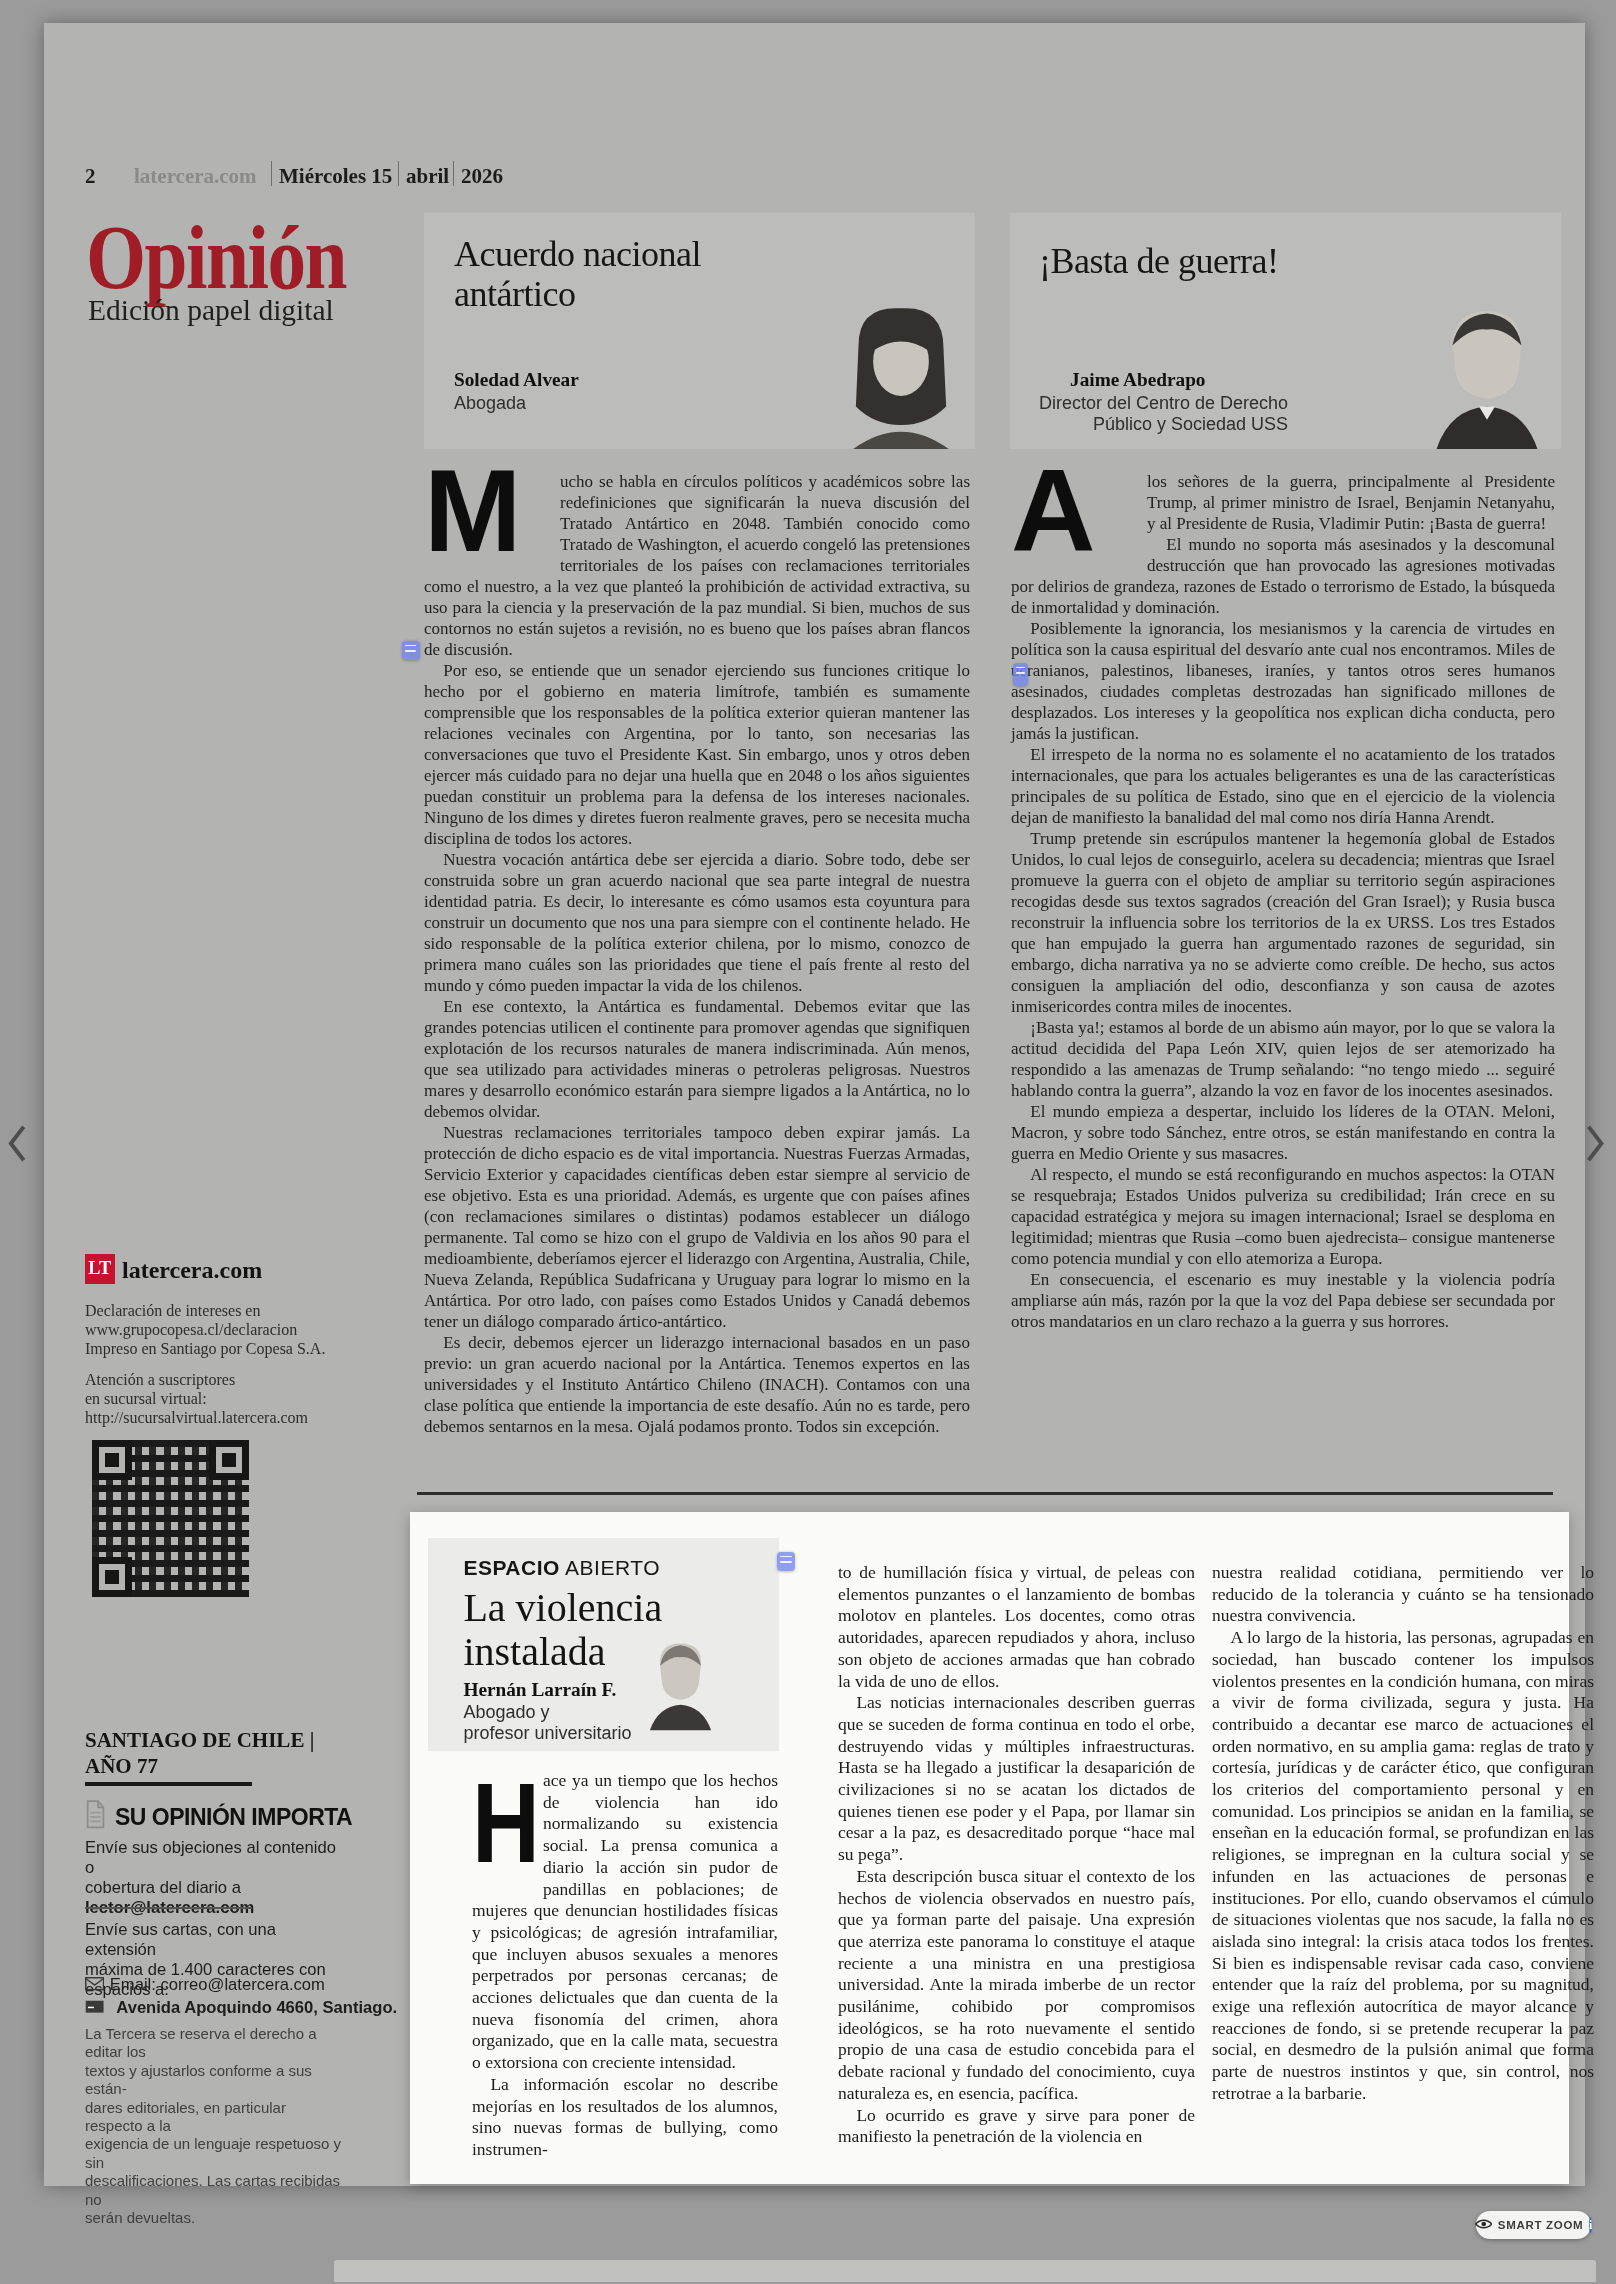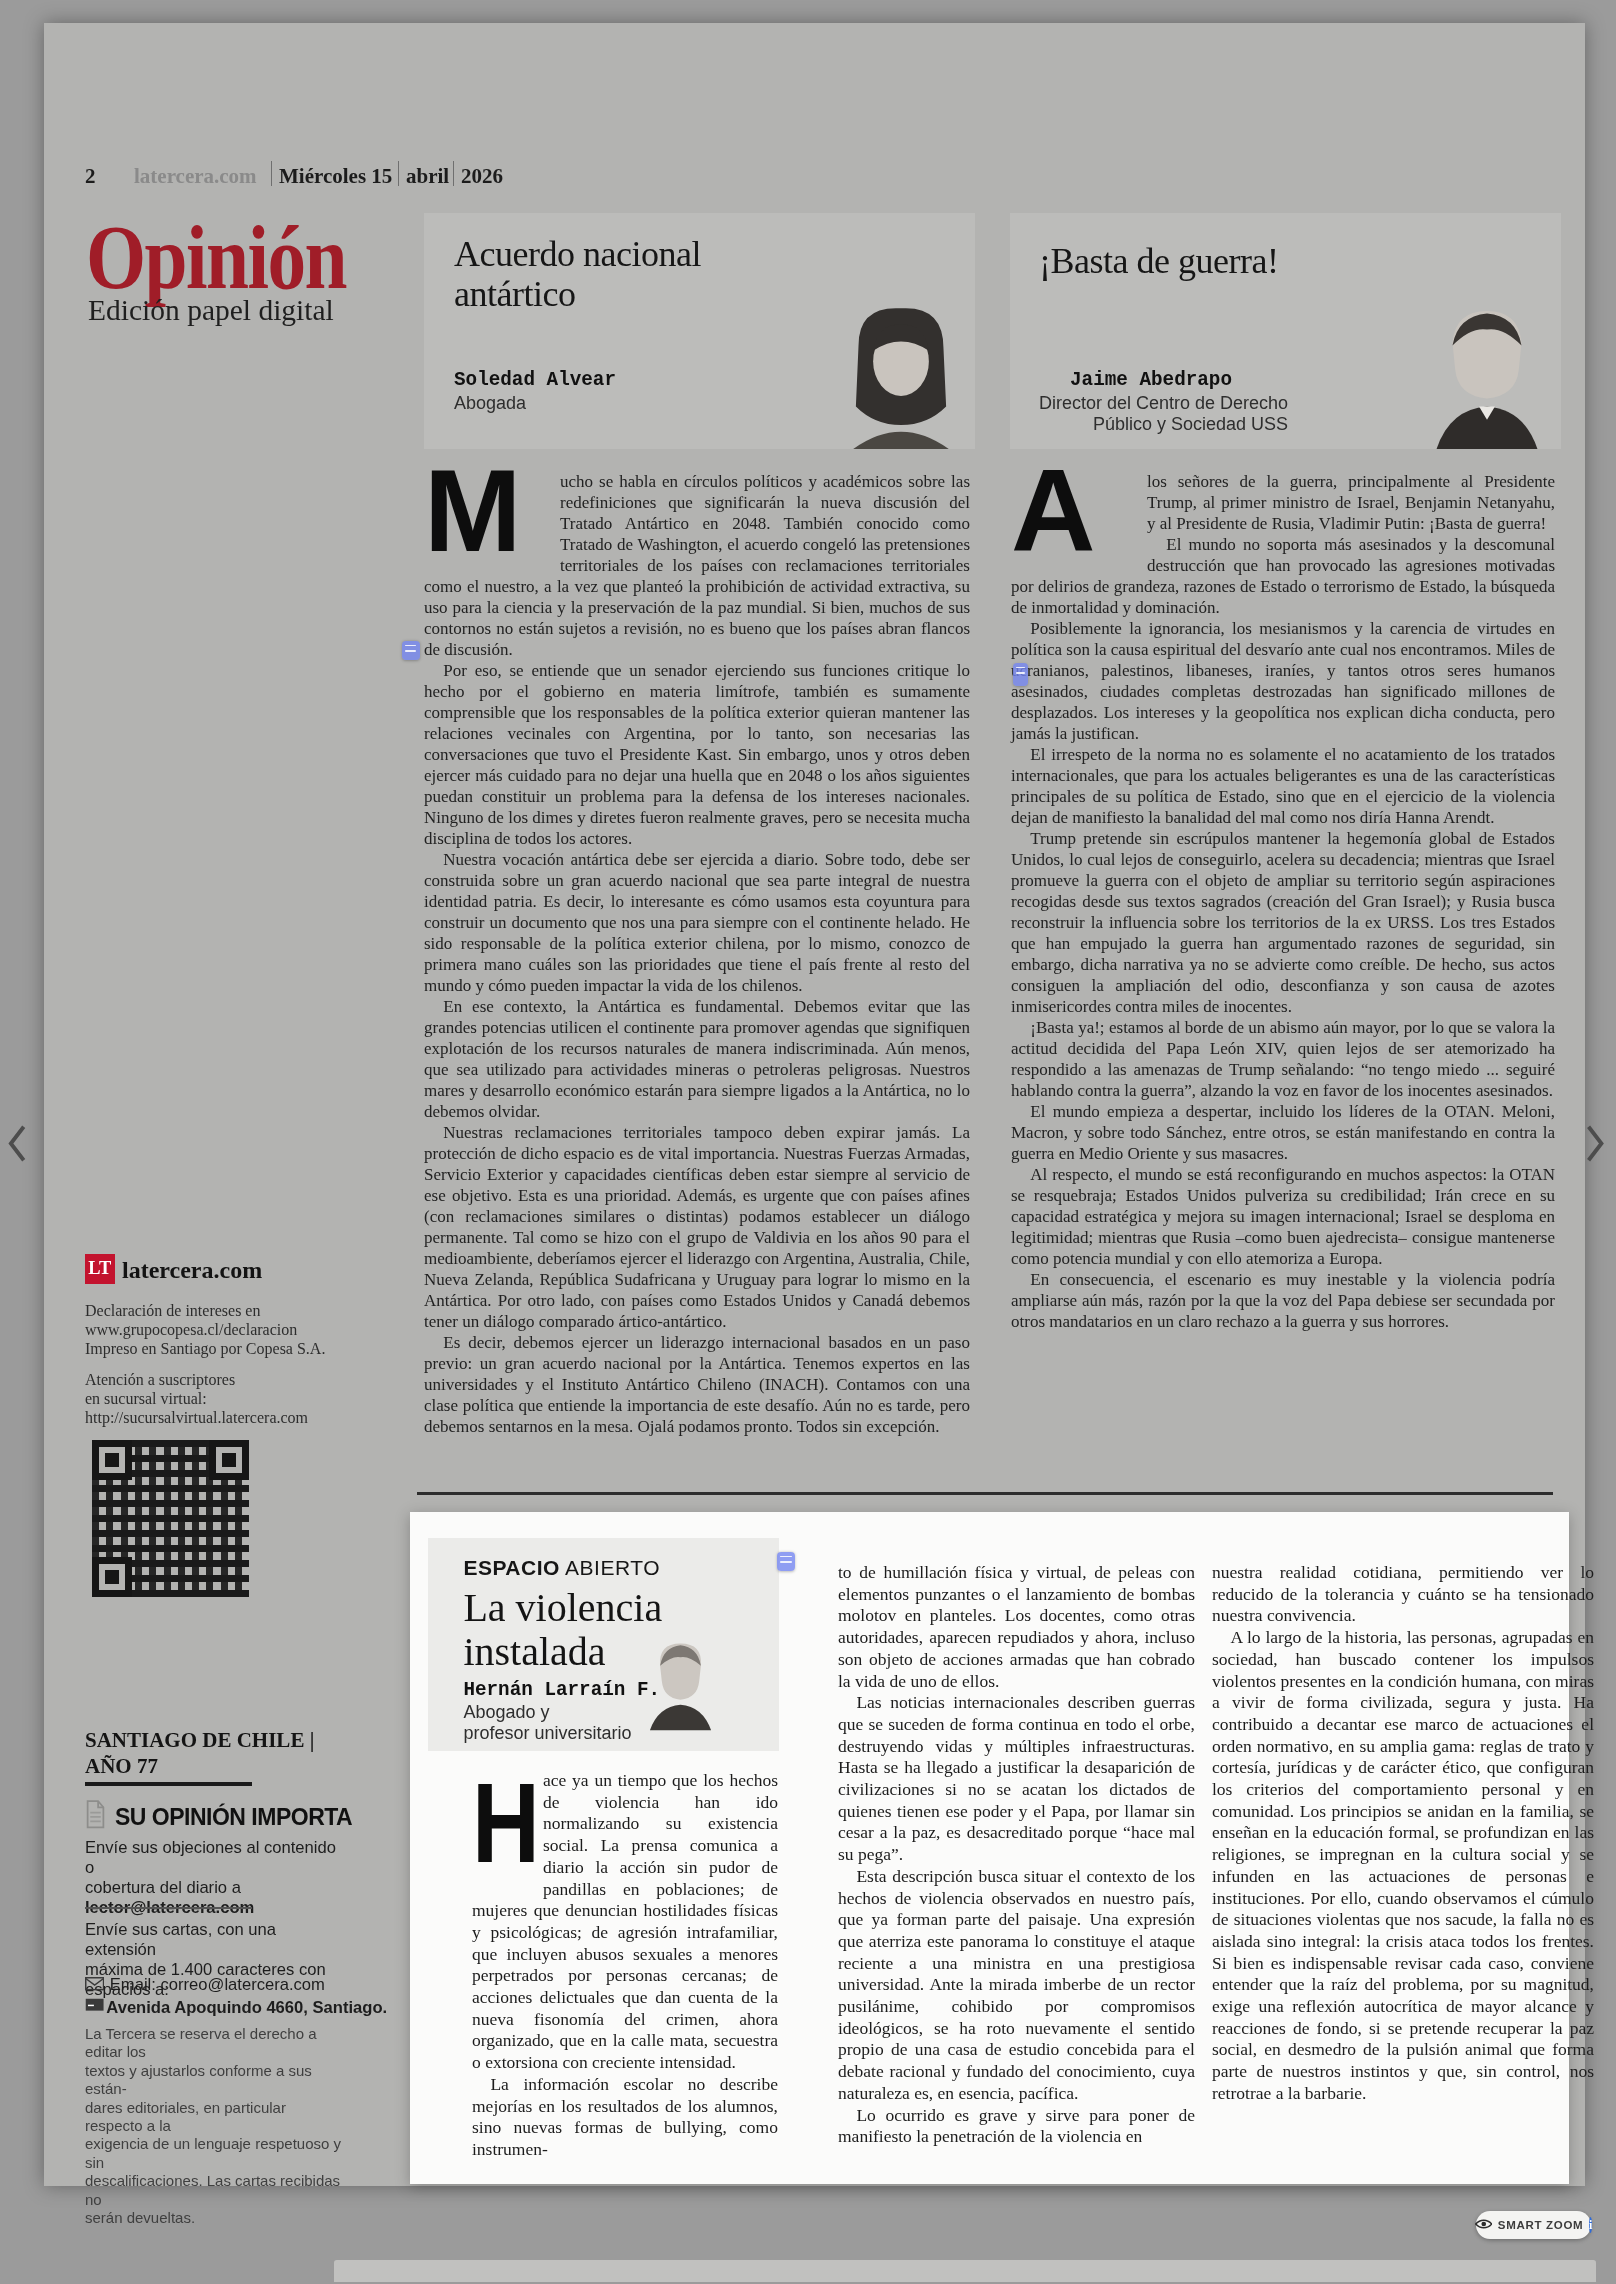--- a/index.html
+++ b/index.html
@@ -14,21 +14,21 @@
   .hdr-site{color:#8a8a8a;font-weight:bold;}
   .hdr-sep{width:1.4px;height:25px;background:#6f6f6f;}
 
   
   .opinion-title{font-size:92px;font-weight:bold;color:#a01d28;letter-spacing:-1.8px;transform:scaleX(.84);transform-origin:left top;line-height:1;}
   .opinion-sub{font-size:29.5px;color:#1f1f1f;line-height:1;}
 
   
   .artbox{background:#bcbcba;}
   .art-title{font-size:36px;line-height:40px;color:#161616;letter-spacing:-0.5px;}
-  .byline-name{font-family:Liberation Mono, monospace;font-size:19.3px;font-weight:bold;color:#111;line-height:22px;}
+  .byline-name{font-family:Liberation Serif, serif;font-size:19.3px;font-weight:bold;color:#111;line-height:22px;}
   .byline-role{font-family:"Liberation Sans",sans-serif;font-size:18px;color:#2e2e2e;line-height:21px;}
 
   
   .bodycol{font-size:17px;line-height:21px;color:#222;text-align:justify;}
   .bodycol p{margin:0;}
   .bodycol p.ind{text-indent:19.3px;}
   .dropcap{float:left;width:136px;height:86px;font-family:"Liberation Sans",sans-serif;font-weight:900;font-size:117px;line-height:79px;color:#0d0d0d;letter-spacing:-3.7px;}
   .dropcap-h{float:left;width:71px;height:111px;font-family:"Liberation Sans",sans-serif;font-weight:900;font-size:94px;line-height:90px;color:#0d0d0d;transform:scaleY(1.2);transform-origin:top left;}
 
   
@@ -146,21 +146,21 @@
     <div class="abs" style="left:41px;top:1952px;display:flex;gap:5.5px;align-items:center;">
       <span>
         <svg viewBox="0 0 26 18" width="19.3" height="13.4">
             <rect x="1" y="1" width="24" height="16" fill="none" stroke="#3a3a3a" stroke-width="2"></rect>
             <path d="M1 2l12 9L25 2" fill="none" stroke="#3a3a3a" stroke-width="2"></path>
           </svg>
       </span>
       <span class="side-sans" style="font-weight:normal">Email: correo@latercera.com</span>
     </div>
 
-    <div class="abs" style="left:41px;top:1975px;display:flex;gap:2px;align-items:flex-start;">
+    <div class="abs" style="left:41px;top:1975px;display:flex;gap:12px;align-items:center;">
       <span>
         <svg viewBox="0 0 26 18" width="19.3" height="13.4">
             <rect x="1" y="1" width="24" height="16" fill="#3a3a3a"></rect>
             <rect x="4" y="9" width="8" height="2" fill="#fff"></rect>
           </svg>
       </span>
       <span class="side-sans" style="font-weight:bold">Avenida Apoquindo 4660, Santiago.</span>
     </div>
 
     <div class="abs policy" style="left:41px;top:2002px;width:258px;">

